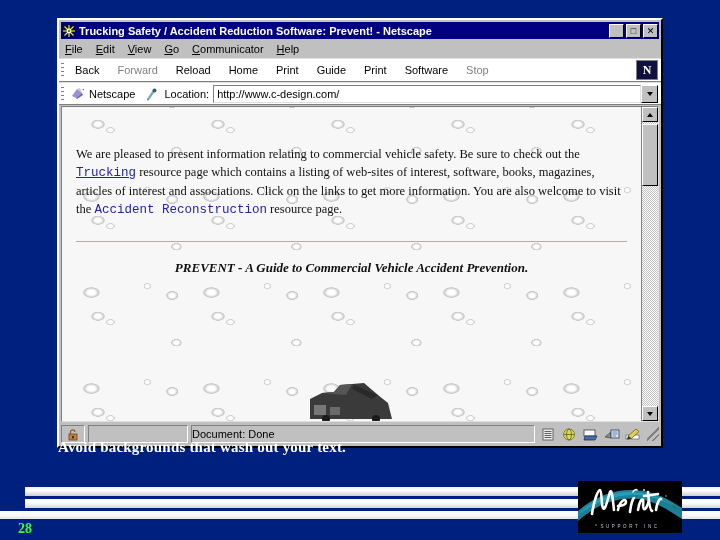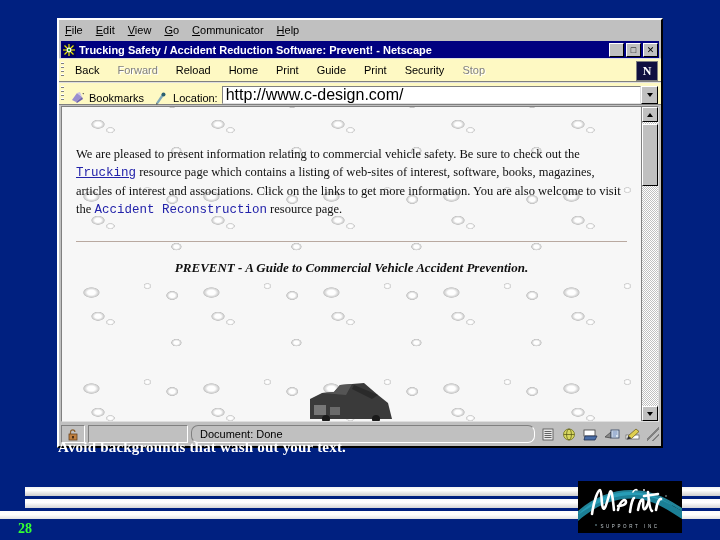--- a/index.html
+++ b/index.html
@@ -69,21 +69,21 @@
   }
   .menuitem{
     font-size:11px;color:#000;margin-right:13px;
     font-family:"Liberation Sans", sans-serif;
     white-space:nowrap;
   }
   .menuitem u{text-decoration:underline;}
 
   
   .tbrow{
-    display:flex;align-items:flex-end;background:#fef9c3;
+    display:flex;align-items:center;background:#ffffff;
     border-top:1px solid #dfdfdf;border-bottom:1px solid #808080;
     flex:0 0 auto;
   }
   #navrow{height:22px;}
   #locrow{height:21px;}
   .grip{
     width:7px;height:100%;flex:0 0 auto;
     display:flex;align-items:center;justify-content:center;
   }
   .grip i{
@@ -104,21 +104,21 @@
     flex:0 0 auto;
   }
   #bookmarks-btn{display:flex;align-items:center;padding:0 4px;font-size:11px;}
   .bm-ico{width:16px;height:13px;position:relative;margin-right:3px;flex:0 0 auto;}
   .loc-label{font-size:11px;color:#000;margin:0 4px 0 2px;white-space:nowrap;}
   #locfield{
     flex:1 1 auto;height:16px;background:#ffffff;
     border-top:1px solid #808080;border-left:1px solid #808080;
     border-right:1px solid #dfdfdf;border-bottom:1px solid #dfdfdf;
     display:flex;align-items:center;padding-left:3px;
-    font-size:16px;color:#000;overflow:hidden;white-space:nowrap;
+    font-size:11px;color:#000;overflow:hidden;white-space:nowrap;
     font-family:"Liberation Sans", sans-serif;
   }
   #locdrop{
     width:15px;height:16px;background:#c0c0c0;flex:0 0 auto;margin-right:3px;
     border-top:1px solid #ffffff;border-left:1px solid #ffffff;
     border-right:1px solid #000;border-bottom:1px solid #000;
     display:flex;align-items:center;justify-content:center;
   }
   .arrow-d{
     width:0;height:0;border-left:3px solid transparent;border-right:3px solid transparent;
@@ -224,24 +224,23 @@
   #prog-pane{
     width:100px;height:18px;flex:0 0 auto;margin-left:3px;
     border-top:1px solid #808080;border-left:1px solid #808080;
     border-right:1px solid #ffffff;border-bottom:1px solid #ffffff;
     box-sizing:border-box;
   }
   #status-pane{
     flex:1 1 auto;height:18px;margin-left:3px;
     border-top:1px solid #808080;border-left:1px solid #808080;
     border-right:1px solid #ffffff;border-bottom:1px solid #ffffff;
-    display:flex;align-items:center;padding-left:8px;
+    display:flex;align-items:center;padding-left:0;
     font-size:11px;color:#000;box-sizing:border-box;
     font-family:"Liberation Sans", sans-serif;
-    border-radius:7px;
   }
   #compbar{
     flex:0 0 auto;height:18px;display:flex;align-items:center;
     gap:5px;padding:0 4px;margin-left:2px;
   }
   .compico{width:16px;height:14px;position:relative;flex:0 0 auto;}
   #resize-grip{
     width:12px;height:14px;flex:0 0 auto;margin-left:2px;
     background:
       linear-gradient(135deg, transparent 0 45%, #808080 45% 55%, transparent 55% 100%),
@@ -286,29 +285,20 @@
     font-family:"Liberation Sans", sans-serif;
     white-space:nowrap;
   }
 </style>
 </head>
 <body>
 
 <div id="slide">
 
   <div id="browser">
-
-    <div id="menubar">
-      <div class="menuitem"><u>F</u>ile</div>
-      <div class="menuitem"><u>E</u>dit</div>
-      <div class="menuitem"><u>V</u>iew</div>
-      <div class="menuitem"><u>G</u>o</div>
-      <div class="menuitem"><u>C</u>ommunicator</div>
-      <div class="menuitem"><u>H</u>elp</div>
-    </div>
 
     <div id="titlebar">
       <div id="title-icon">
         <svg width="14" height="14" viewBox="0 0 14 14">
           <rect width="14" height="14" fill="#000060"></rect>
           <g stroke="#e8e800" stroke-width="1.2">
             <line x1="7" y1="1" x2="7" y2="13"></line>
             <line x1="1" y1="7" x2="13" y2="7"></line>
             <line x1="2.5" y1="2.5" x2="11.5" y2="11.5"></line>
             <line x1="11.5" y1="2.5" x2="2.5" y2="11.5"></line>
@@ -324,50 +314,59 @@
           </div>
         <div class="winbtn">
             <span>□</span>
           </div>
         <div class="winbtn">
             <span>✕</span>
           </div>
       </div>
     </div>
 
+    <div id="menubar">
+      <div class="menuitem"><u>F</u>ile</div>
+      <div class="menuitem"><u>E</u>dit</div>
+      <div class="menuitem"><u>V</u>iew</div>
+      <div class="menuitem"><u>G</u>o</div>
+      <div class="menuitem"><u>C</u>ommunicator</div>
+      <div class="menuitem"><u>H</u>elp</div>
+    </div>
+
     <div class="tbrow" id="navrow">
       <div class="grip">
           <i></i>
         </div>
       <div class="tbbtn">Back</div>
       <div class="tbbtn disabled">Forward</div>
       <div class="tbbtn">Reload</div>
       <div class="tbbtn">Home</div>
       <div class="tbbtn">Print</div>
       <div class="tbbtn">Guide</div>
       <div class="tbbtn">Print</div>
-      <div class="tbbtn">Security</div>
+      <div class="tbbtn">Software</div>
       <div class="tbbtn disabled">Stop</div>
       <div id="netscape-logo">N</div>
     </div>
 
     <div class="tbrow" id="locrow">
       <div class="grip">
           <i></i>
         </div>
       <div id="bookmarks-btn">
         <span class="bm-ico">
           <svg width="16" height="13" viewBox="0 0 16 13">
             <path d="M2 9 L7 2 L12 6 L6 11 Z" fill="#9a8fd0"></path>
             <path d="M6 11 L12 6 L13 8 L7 12 Z" fill="#6f63b0"></path>
             <path d="M7 2 L10 1 L12 6 Z" fill="#c8c0ea"></path>
             <path d="M12.5 2 l1.6 0.2 l-1 1.2 z" fill="#303030"></path>
           </svg>
         </span>
-        <span>Bookmarks</span>
+        <span>Netscape</span>
       </div>
       <span class="bm-ico" style="margin-left:4px;">
         <svg width="16" height="13" viewBox="0 0 16 13">
           <path d="M4 11 L10 2 L12 3.5 L6 12 Z" fill="#7fa8b8"></path>
           <circle cx="11.5" cy="2.5" r="2" fill="#2b6070"></circle>
           <path d="M4 11 L6 12 L4.5 12.6 Z" fill="#303030"></path>
         </svg>
       </span>
       <span class="loc-label">Location:</span>
       <div id="locfield" title="Enter a URL">http://www.c-design.com/</div>

